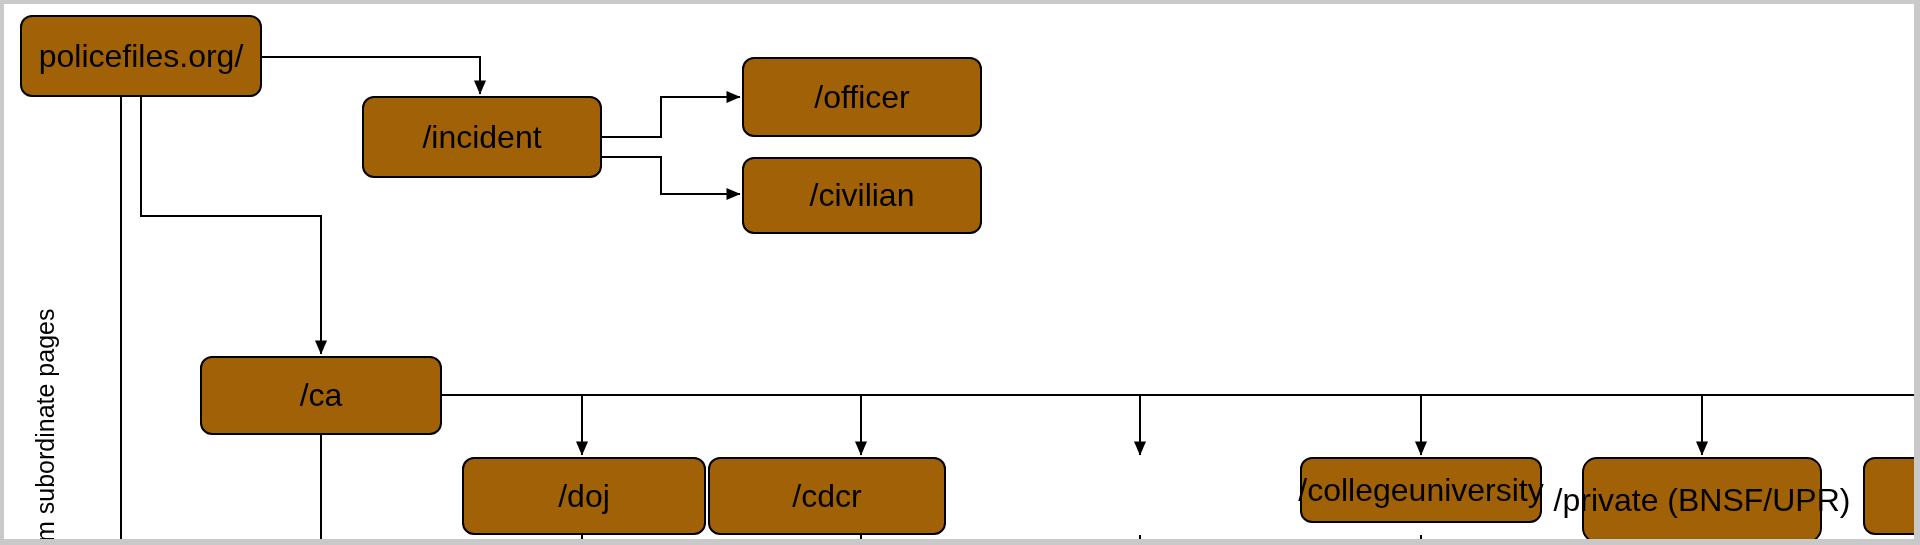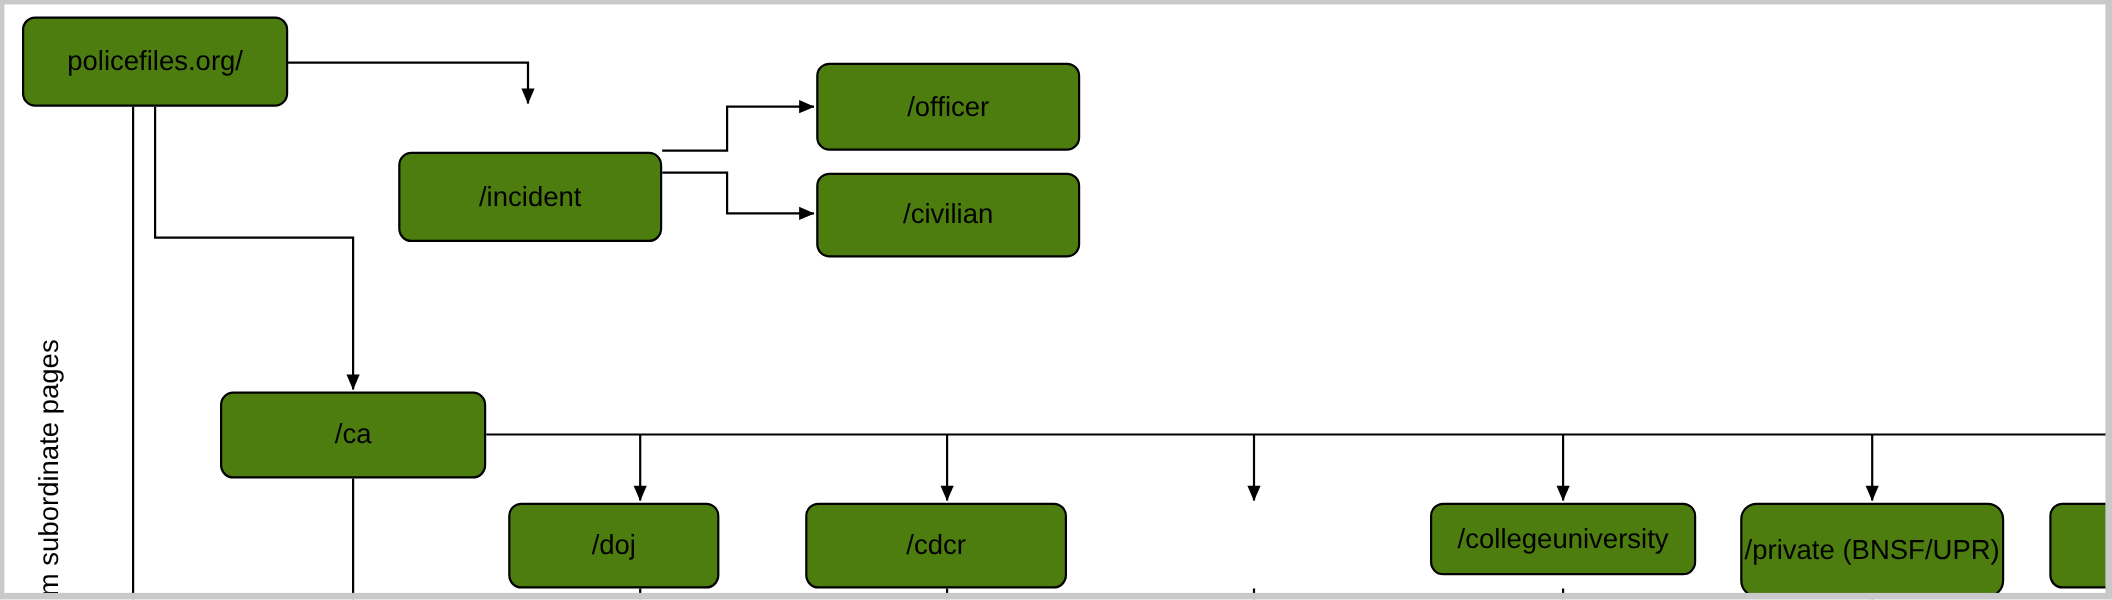--- a/index.html
+++ b/index.html
@@ -13,31 +13,31 @@
   .frame-top    { left:0; top:0; width:1920px; height:4px; }
   .frame-left   { left:0; top:0; width:4px; height:545px; }
   .frame-right  { left:1914px; top:0; width:6px; height:545px; }
   .frame-bottom { left:0; top:539px; width:1920px; height:6px; }
 
   svg.wires { position:absolute; left:0; top:0; z-index:1; }
   svg.wires path { stroke:#000000; stroke-width:2; fill:none; }
 
   .node {
     position:absolute; box-sizing:border-box; z-index:2;
-    background:#4d7c0f; border:2px solid #000000; border-radius:12px;
+    background:#a16207; border:2px solid #000000; border-radius:12px;
     display:flex; align-items:center; justify-content:center;
-    font-size:25px; color:#000000; white-space:nowrap;
+    font-size:32px; color:#000000; white-space:nowrap;
   }
   #node-root              { left:20px;   top:15px;  width:242px; height:82px; }
-  #node-incident          { left:362px;  top:96px;  width:240px; height:82px;margin-top:42px; }
+  #node-incident          { left:362px;  top:96px;  width:240px; height:82px; }
   #node-officer           { left:742px;  top:57px;  width:240px; height:80px; }
   #node-civilian          { left:742px;  top:157px; width:240px; height:77px; }
   #node-ca                { left:200px;  top:356px; width:242px; height:79px;text-align:center; }
-  #node-doj               { left:462px;  top:457px; width:192px; height:78px; }
-  #node-cdcr              { left:732px;  top:457px; width:238px; height:78px; }
+  #node-doj               { left:462px;  top:457px; width:244px; height:78px; }
+  #node-cdcr              { left:708px;  top:457px; width:238px; height:78px; }
   #node-agencydistrict    { left:1020px; top:457px; width:240px; height:78px; }
   #node-collegeuniversity { left:1300px; top:457px; width:242px; height:66px; }
   #node-private           { left:1582px; top:457px; width:240px; height:86px;border-radius:15px; }
   #node-partial           { left:1863px; top:457px; width:240px; height:78px; }
 
   .side-text {
     position:absolute; left:31px; top:542px; z-index:2;
     transform:rotate(-90deg); transform-origin:0 0;
     font-size:25px; color:#000000; white-space:nowrap;
   }

